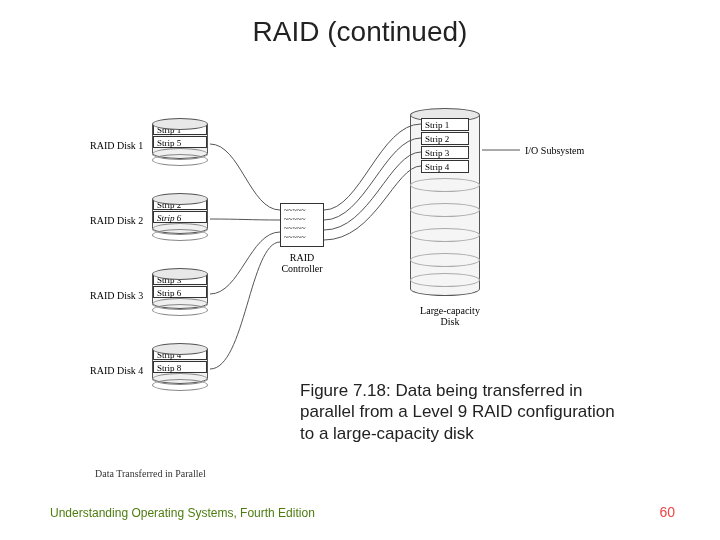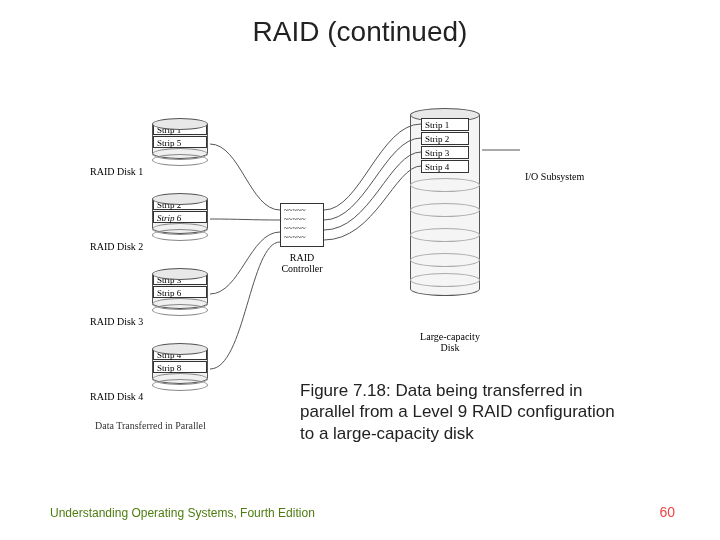--- a/index.html
+++ b/index.html
@@ -24,21 +24,20 @@
     left: 90px;
     top: 100px;
     width: 500px;
     height: 340px;
   }
   .disk-label {
     position: absolute;
     font-size: 10px;
     font-family: 'Times New Roman', serif;
     color: #000;
-    margin-top: 26px;
   }
   .strip-box {
     position: absolute;
     width: 54px;
     height: 12px;
     border: 1px solid #333;
     background: #fff;
     font-size: 9px;
     font-family: 'Times New Roman', serif;
     line-height: 12px;
@@ -168,20 +167,21 @@
     right: 45px;
     bottom: 20px;
     font-size: 14px;
     color: #ef4444;
   }
   .bottom-note {
     position: absolute;
     font-size: 10px;
     font-family: 'Times New Roman', serif;
     color: #333;
+    margin-top: 48px;
   }
 </style>
 </head>
 <body>
 
 <div class="title">RAID (continued)</div>
 
 <div class="diagram">
 
   <div class="disk-label" style="left:0px; top:40px;">RAID Disk 1</div>

